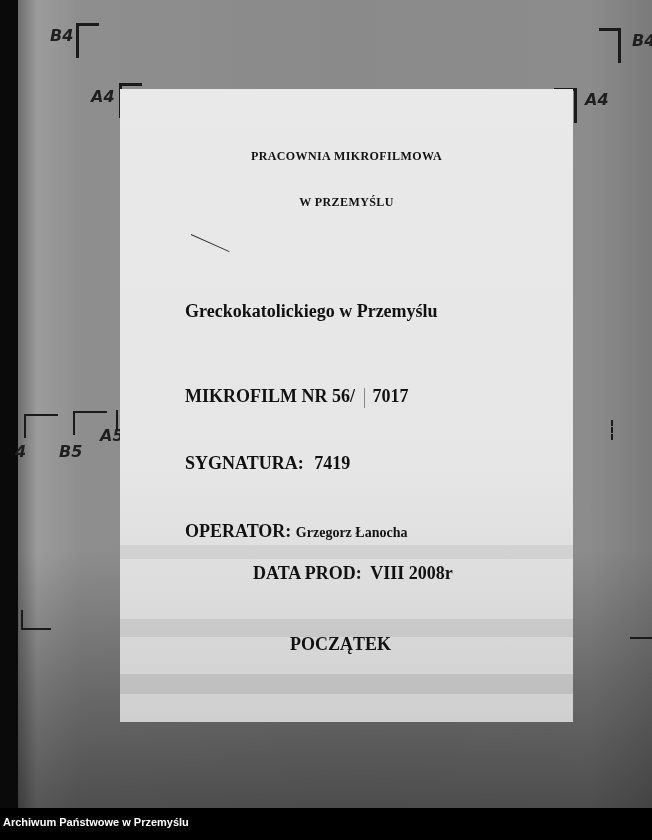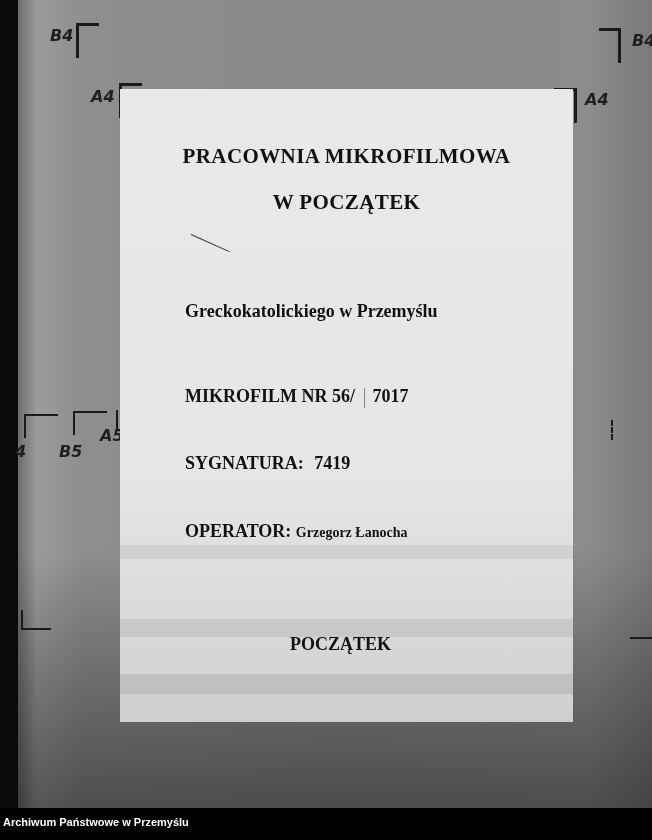--- a/index.html
+++ b/index.html
@@ -10,21 +10,21 @@
       linear-gradient(180deg, rgba(0,0,0,0) 0%, rgba(0,0,0,0) 68%, rgba(0,0,0,0.25) 85%, rgba(0,0,0,0.45) 100%),
       linear-gradient(90deg, #6d6d6d 0%, #9c9c9c 3%, #8e8e8e 10%, #8a8a8a 50%, #8c8c8c 90%, #7a7a7a 100%);
   }
   .leftstrip { position: absolute; left: 0; top: 0; width: 18px; height: 808px; background: #0a0a0a; }
   .sheet {
     position: absolute; left: 120px; top: 89px; width: 453px; height: 633px;
     background: linear-gradient(180deg, #e9e9e9 0%, #e6e6e6 60%, #dcdcdc 80%, #cfcfcf 100%);
   }
   .band { position: absolute; left: 0; width: 100%; height: 14px; background: rgba(0,0,0,0.06); }
   .txt { position: absolute; color: #111; font-weight: bold; white-space: nowrap; }
-  .heading { left: 0; width: 100%; text-align: center; font-size: 21px; line-height: 23px; letter-spacing: 0.4px; }
+  .heading { left: 0; width: 100%; text-align: center; font-size: 12px; line-height: 23px; letter-spacing: 0.4px; }
   .lbl { font-size: 18px; }
   .mark { position: absolute; border-color: #1a1a1a; border-style: solid; border-width: 0; }
   .marklabel { position: absolute; font-family: "DejaVu Sans", sans-serif; font-size: 16px; font-weight: bold; color: #1f1f1f; font-style: italic; }
   .footer {
     position: absolute; left: 0; top: 808px; width: 652px; height: 32px; background: #000;
   }
   .footer span { position: absolute; left: 3px; top: 8px; color: #fff; font-family: "Liberation Sans", sans-serif; font-weight: bold; font-size: 11px; }
   .scratch { position: absolute; border-top: 1px solid #333; transform-origin: left; }
 </style>
 </head>
@@ -56,38 +56,42 @@
 </div>
 
 <div class="sheet">
   <div class="band" style="top:456px;"></div>
   <div class="band" style="top:530px;height:18px;background:rgba(0,0,0,0.07);"></div>
   <div class="band" style="top:585px;height:20px;background:rgba(0,0,0,0.09);"></div>
 
   <div class="scratch" style="left:71px;top:145px;width:42px;transform:rotate(24deg);"></div>
 
   <div class="txt heading" style="top:56px;">PRACOWNIA  MIKROFILMOWA</div>
-  <div class="txt heading" style="top:102px;">W  POCZĄTEK</div>
+  <div class="txt heading" style="top:102px;">W  PRZEMYŚLU</div>
 
   <div class="txt lbl" style="left:65px;top:212px;">Greckokatolickiego w Przemyślu</div>
 
   <div class="txt lbl" style="left:65px;top:297px;">
     <span>MIKROFILM NR 56/</span>
     <span style="display:inline-block;width:1px;height:20px;background:#888;vertical-align:middle;margin:0 8px 0 4px;"></span><span>7017</span>
   </div>
 
   <div class="txt lbl" style="left:65px;top:364px;">
     <span>SYGNATURA:</span>
     <span style="margin-left:6px;">7419</span>
   </div>
 
   <div class="txt lbl" style="left:65px;top:432px;">
     <span>OPERATOR:</span>
     <span style="font-size:14px;">Grzegorz Łanocha</span>
   </div>
 
+  <div class="txt lbl" style="left:133px;top:474px;">
+    <span>DATA  PROD:</span>
+    <span style="margin-left:4px;">VIII 2008r</span>
+  </div>
 
   <div class="txt lbl" style="left:170px;top:545px;">POCZĄTEK</div>
 </div>
 
 <div class="footer">
   <span>Archiwum Państwowe w Przemyślu</span>
 </div>
 
 </body></html>

